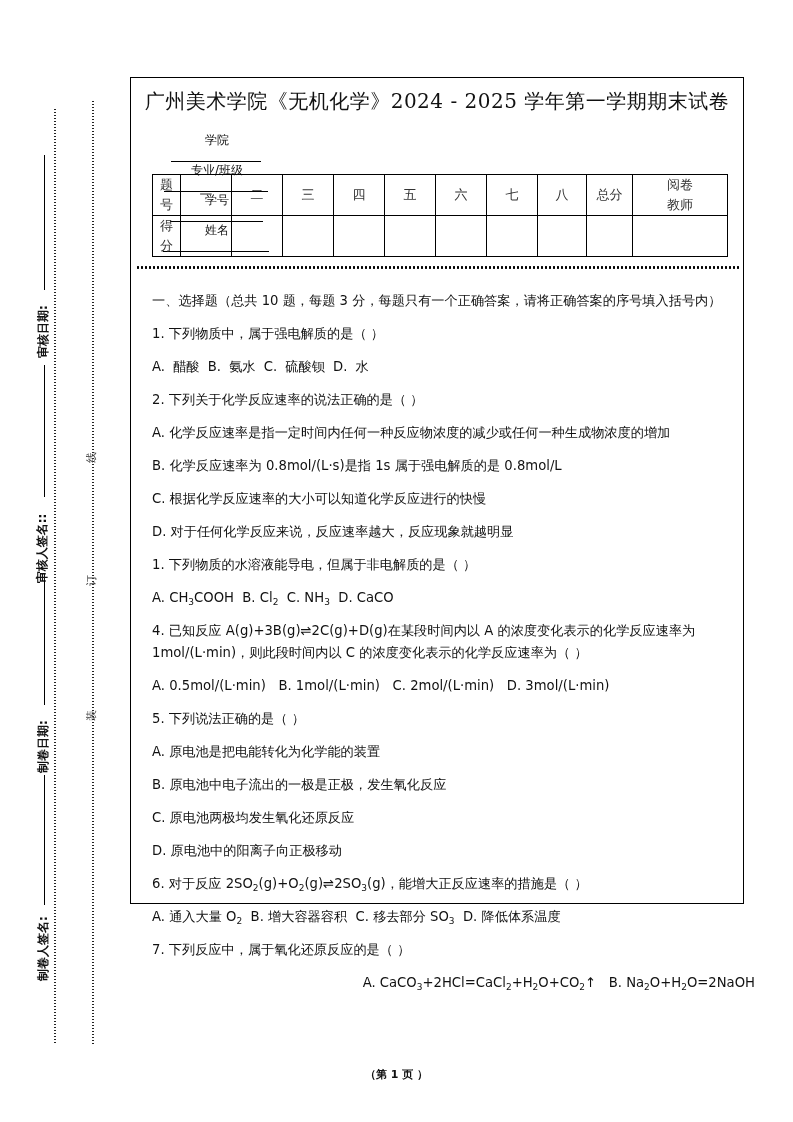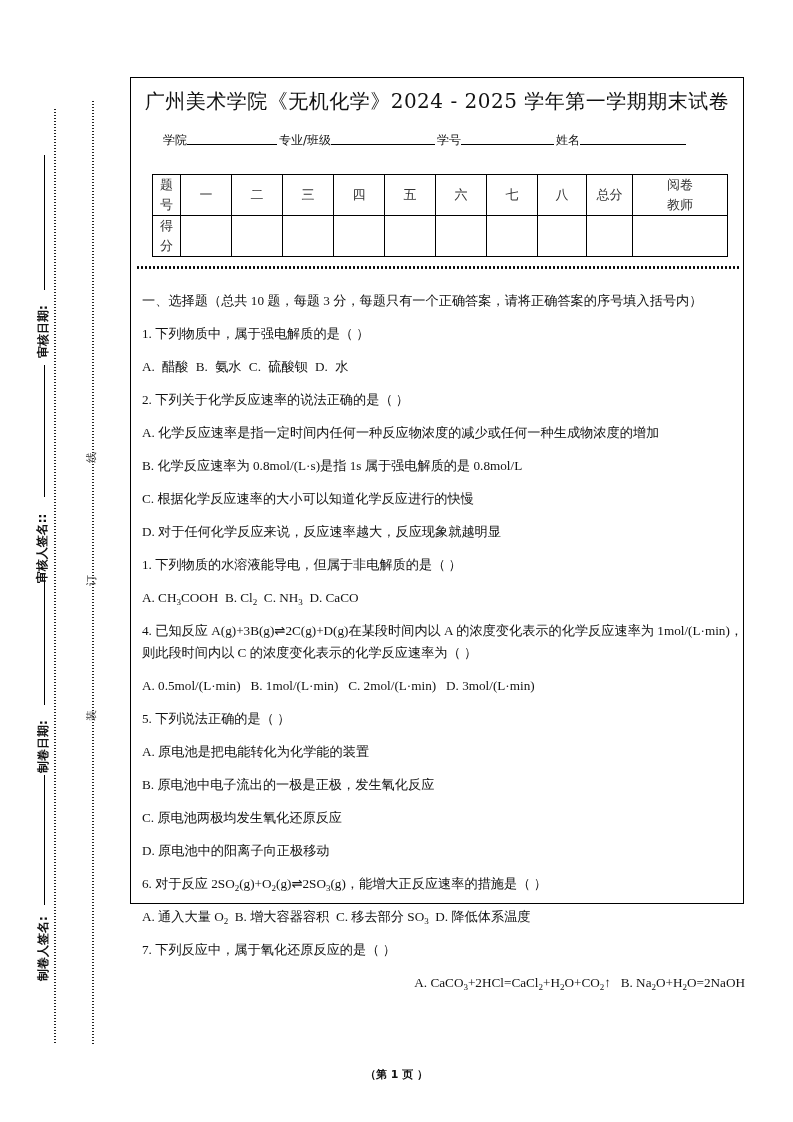--- a/index.html
+++ b/index.html
@@ -2,31 +2,31 @@
 <html><head>
 <meta charset="utf-8">
 <style>
   html, body { margin:0; padding:0; background:#ffffff; }
   body { width:793px; height:1122px; position:relative; overflow:hidden;
          font-family:"DejaVu Sans", sans-serif; color:#111; }
   .frame { position:absolute; left:130px; top:77px; width:614px; height:827px;
            border:1.3px solid #000; box-sizing:border-box; }
   .title { position:absolute; left:0; top:10px; width:100%; text-align:center;
            font-family:"DejaVu Serif", serif; font-size:20px; letter-spacing:0.5px; }
-  .info { position:absolute; left:32px; top:54px; font-size:12px; display:flex; align-items:flex-start; }
+  .info { position:absolute; left:32px; top:54px; font-size:12px; display:flex; align-items:center;flex-direction:column; }
   .info .lbl { white-space:nowrap; }
   .info .line { display:inline-block; border-bottom:1px solid #000; height:12px; margin-right:2px; }
   table.score { position:absolute; left:21px; top:96px; border-collapse:collapse;
                 font-family:"DejaVu Serif", serif; font-size:13px; color:#333; }
   table.score td { border:1px solid #000; text-align:center; height:40px; padding:0; }
   table.score td.hdr { width:27px; line-height:20px; font-size:13px; }
   .dots { position:absolute; left:5px; top:188px; width:604px; height:3px;
           background-image:radial-gradient(circle, #000 1.1px, transparent 1.3px);
           background-size:4px 3px; }
-  .content { position:absolute; left:11px; top:212px; width:603px; font-size:13.2px;font-family:Liberation Serif, serif; }
+  .content { position:absolute; left:21px; top:212px; width:603px; font-size:13.2px; }
   .p { margin:0; line-height:22px; white-space:normal; }
   .gap { height:11px; }
   sub { font-size:9px; vertical-align:-3px; line-height:0; }
   .footer { position:absolute; left:0; top:1067px; width:793px; text-align:center;
             font-size:11px; font-weight:bold; }
   
   .vdots { position:absolute; width:2px;
            background-image:radial-gradient(circle, #222 0.9px, transparent 1.1px);
            background-size:2px 3px; }
   .vlabel { position:absolute; transform:rotate(-90deg); transform-origin:center;

